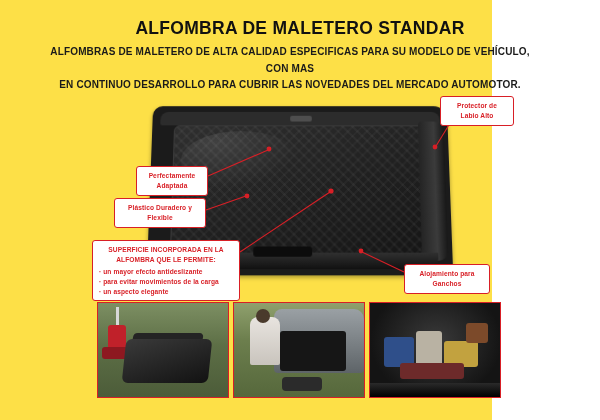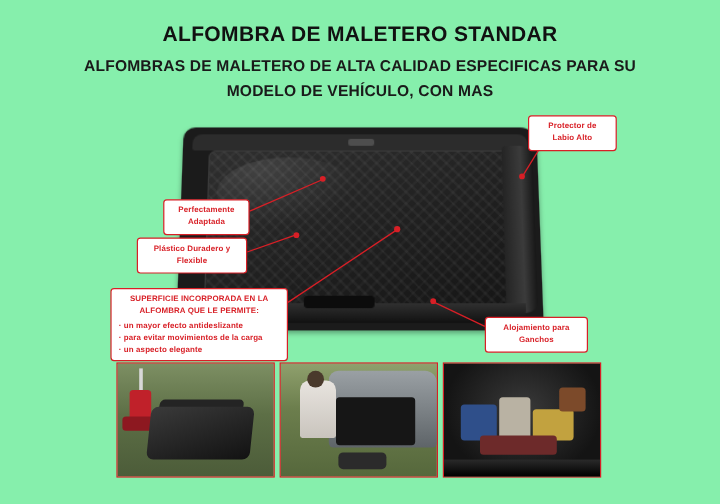--- a/index.html
+++ b/index.html
@@ -8,44 +8,44 @@
   }
   body {
     width: 600px;
     height: 420px;
     background: #ffffff;
     font-family: "Liberation Sans", sans-serif;
     overflow: hidden;
   }
   .page {
     position: relative;
-    width: 600px;
+    width: 492px;
     height: 420px;
-    background: #86efac;
+    background: #fde047;
   }
 
   
   .title {
     position: absolute;
     top: 18px;
     left: 0;
     width: 600px;
     text-align: center;
     font-size: 17.5px;
     font-weight: bold;
     letter-spacing: 0.3px;
     color: #111111;
   }
   .subtitle {
     position: absolute;
     top: 44px;
-    left: 60px;
+    left: 50px;
     width: 480px;
     text-align: center;
-    font-size: 13px;
+    font-size: 10px;
     font-weight: bold;
     line-height: 1.65;
     color: #1a1a1a;
     letter-spacing: 0.15px;
   }
   .subtitle span {
     display: block;
   }
 
   
@@ -317,20 +317,21 @@
 </style>
 </head>
 <body>
 
 <div class="page">
 
   <div class="title">ALFOMBRA DE MALETERO STANDAR</div>
 
   <div class="subtitle">
     <span>ALFOMBRAS DE MALETERO DE ALTA CALIDAD ESPECIFICAS PARA SU MODELO DE VEHÍCULO, CON MAS</span>
+    <span>EN CONTINUO DESARROLLO PARA CUBRIR LAS NOVEDADES DEL MERCADO AUTOMOTOR.</span>
   </div>
 
   <div class="hero">
     <div class="carpet-outer">
       <div class="carpet-lip"></div>
       <div class="logo-dot"></div>
       <div class="carpet-inner"></div>
       <div class="carpet-sheen"></div>
       <div class="carpet-rightwall"></div>
       <div class="carpet-bottom"></div>

